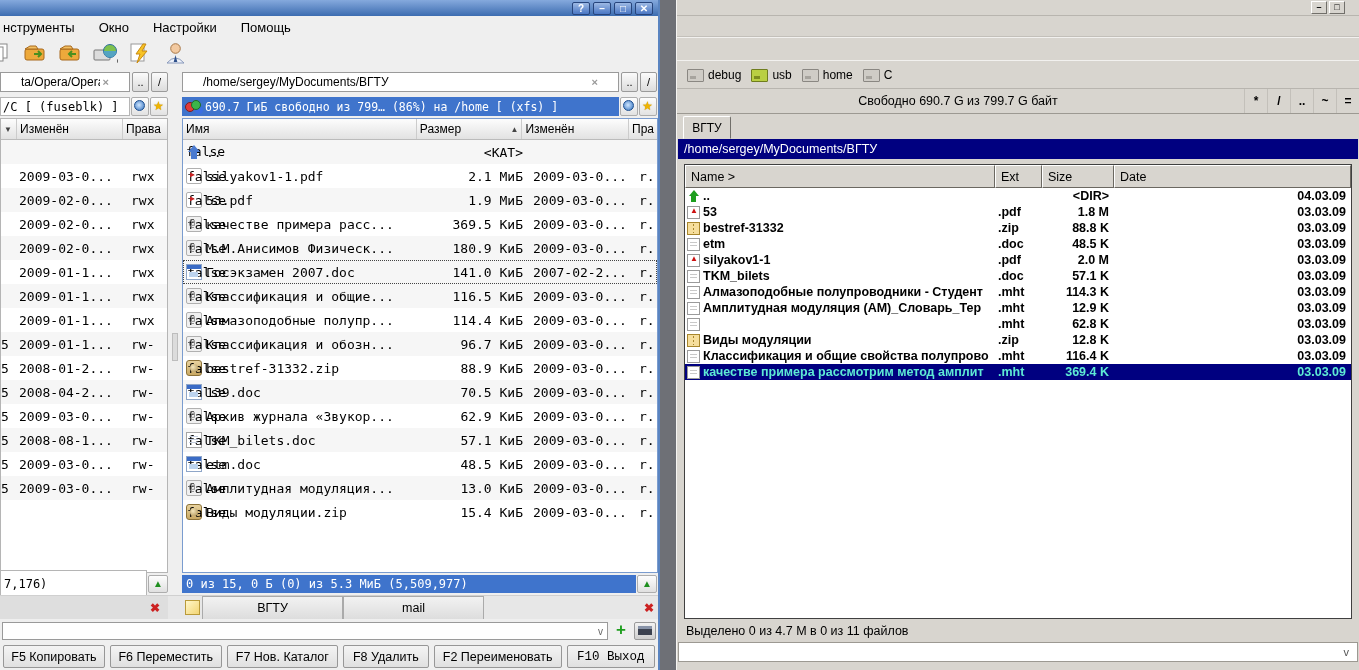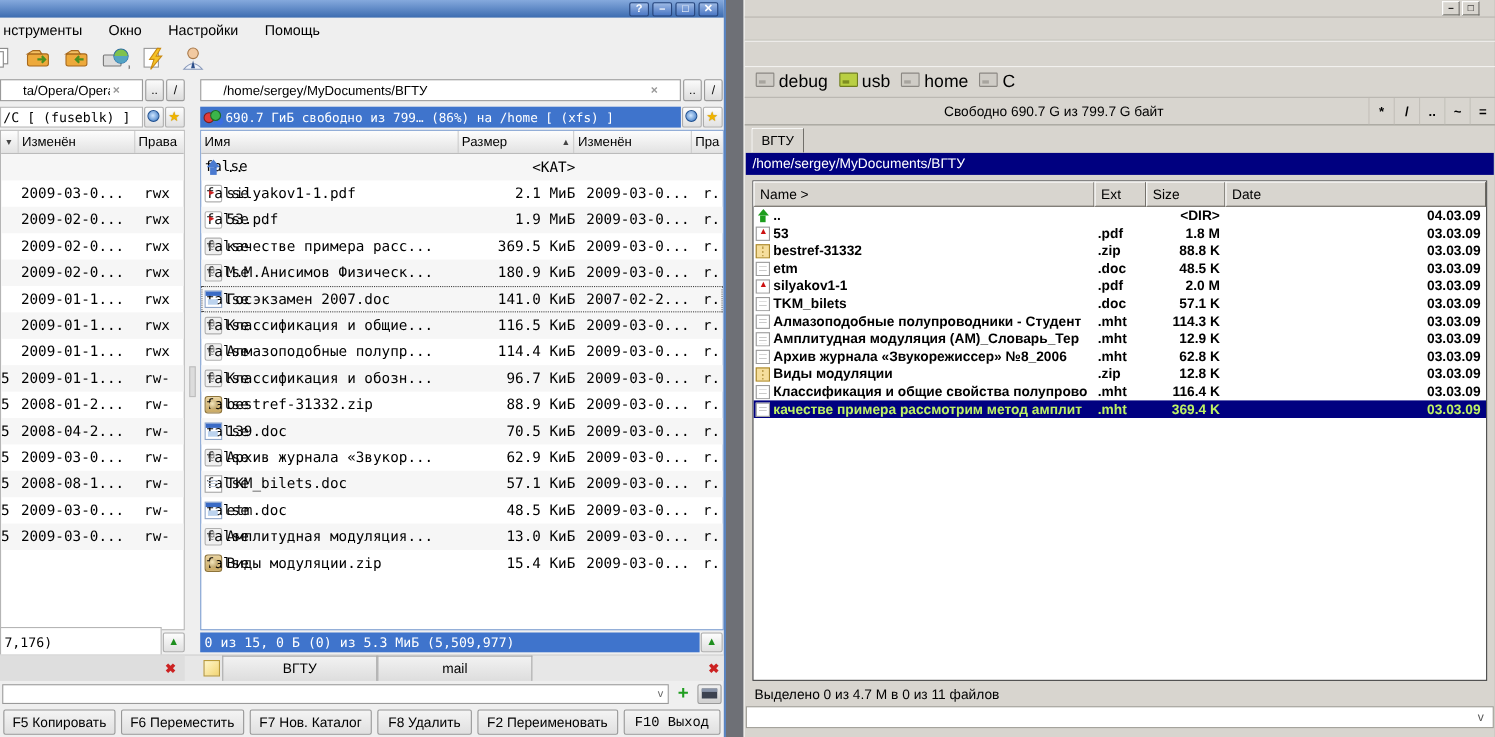--- a/index.html
+++ b/index.html
@@ -112,21 +112,21 @@
   
   .win-right{position:absolute;left:676px;top:0;width:683px;height:670px;background:#d8d5cf;display:flex;
     flex-direction:column;border-left:1px solid #f5f4f2;box-sizing:border-box;color:#000}
   .rw-titlebar{height:15px;display:flex;justify-content:flex-end;align-items:center;gap:2px;padding-right:14px;flex:0 0 auto}
   .rw-tbtn{width:16px;height:13px;background:#d8d5cf;border:1px solid;border-color:#fff #716f6a #716f6a #fff;
     font-size:9px;text-align:center;line-height:11px;font-weight:bold;box-sizing:border-box}
   .rw-toolstrip{height:44px;border-top:1px solid #b8b5af;flex:0 0 auto;position:relative}
   .rw-toolstrip::after{content:"";position:absolute;left:0;right:0;top:20px;border-top:1px solid #c3c0ba;border-bottom:1px solid #f2f1ef}
   .rw-drivebar{height:27px;display:flex;align-items:center;gap:10px;padding-left:10px;border-top:1px solid #f2f1ef;
     border-bottom:1px solid #b8b5af;flex:0 0 auto}
-  .drive{display:flex;align-items:flex-start;gap:4px;font-size:16px}
+  .drive{display:flex;align-items:flex-end;gap:4px;font-size:12px}
   .drive-ic{width:17px;height:13px;background:#cfccc6;border:1px solid #8a8782;border-radius:1px;position:relative;box-sizing:border-box}
   .drive-ic::after{content:"";position:absolute;left:2px;bottom:2px;width:6px;height:3px;background:#a7a49e}
   .drive-ic.active{background:#b9cf43;border-color:#6f7d1e}
   .drive-ic.active::after{background:#7d8d20}
   .rw-freebar{height:24px;display:flex;align-items:center;border-bottom:1px solid #9c9992;position:relative;flex:0 0 auto}
   .free-text{position:absolute;left:0;right:120px;text-align:center;font-size:12.5px}
   .nav-group{margin-left:auto;display:flex;height:100%}
   .nav-btn{width:23px;border-left:1px solid #c3c0ba;display:flex;align-items:center;justify-content:center;
     font-size:12px;font-weight:bold;box-sizing:border-box}
   .rw-tabrow{height:25px;display:flex;align-items:flex-end;padding-left:6px;flex:0 0 auto}
@@ -134,21 +134,21 @@
     border-radius:2px 2px 0 0;display:flex;align-items:center;justify-content:center;font-size:12px;box-sizing:border-box}
   .rw-pathbar{height:20px;background:#000080;color:#fff;display:flex;align-items:center;padding-left:6px;
     font-size:12.5px;margin:0 1px;flex:0 0 auto;white-space:nowrap;overflow:hidden}
   .rw-list{flex:1;margin:5px 7px 0 7px;border:1px solid #404040;background:#fff;display:flex;flex-direction:column;min-height:0}
   .rw-cols{display:flex;height:23px;flex:0 0 auto}
   .rw-col{background:#d8d5cf;border:1px solid;border-color:#fff #6b6861 #6b6861 #fff;display:flex;align-items:center;
     padding-left:5px;font-size:12.5px;box-sizing:border-box}
   .rw-col.c-name{width:310px}.rw-col.c-ext{width:47px}.rw-col.c-size{width:72px}.rw-col.c-date{flex:1}
   .rw-rows{flex:1;overflow:hidden}
   .rw-row{height:16px;display:flex;align-items:center;font-size:12.5px;font-weight:bold;white-space:nowrap}
-  .rw-row.selected{background:#000080;color:#bef264}
+  .rw-row.selected{background:#000080;color:#5eead4}
   .rc-name{width:310px;display:flex;align-items:center;padding-left:2px;overflow:hidden;box-sizing:border-box;flex:0 0 auto}
   .rc-ext{width:47px;padding-left:3px;box-sizing:border-box;flex:0 0 auto}
   .rc-size{width:72px;text-align:right;padding-right:5px;box-sizing:border-box;flex:0 0 auto}
   .rc-date{flex:1;text-align:right;padding-right:5px}
   .ric{width:13px;height:13px;margin-right:3px;position:relative;flex:0 0 auto;box-sizing:border-box}
   .ric-up-green::before{content:"";position:absolute;left:2px;top:0;border-left:5px solid transparent;border-right:5px solid transparent;border-bottom:6px solid #1e9e1e}
   .ric-up-green::after{content:"";position:absolute;left:4px;top:6px;width:5px;height:6px;background:#1e9e1e}
   .ric-pdf{background:#fff;border:1px solid #999}
   .ric-pdf::after{content:"▲";position:absolute;left:2px;top:-1px;font-size:8px;color:#c11}
   .ric-zip{background:#f6de9c;border:1px solid #a8862c}
@@ -640,21 +640,20 @@
             <span class="ric ric-page"></span>
             <span>Амплитудная модуляция (АМ)_Словарь_Тер</span>
           </div>
           <div class="rc-ext">.mht</div>
           <div class="rc-size">12.9 K</div>
           <div class="rc-date">03.03.09</div>
         </div>
         <div class="rw-row">
           <div class="rc-name">
             <span class="ric ric-page"></span>
-            <span>Архив журнала «Звукорежиссер» №8_2006</span>
           </div>
           <div class="rc-ext">.mht</div>
           <div class="rc-size">62.8 K</div>
           <div class="rc-date">03.03.09</div>
         </div>
         <div class="rw-row">
           <div class="rc-name">
             <span class="ric ric-zip"></span>
             <span>Виды модуляции</span>
           </div>

